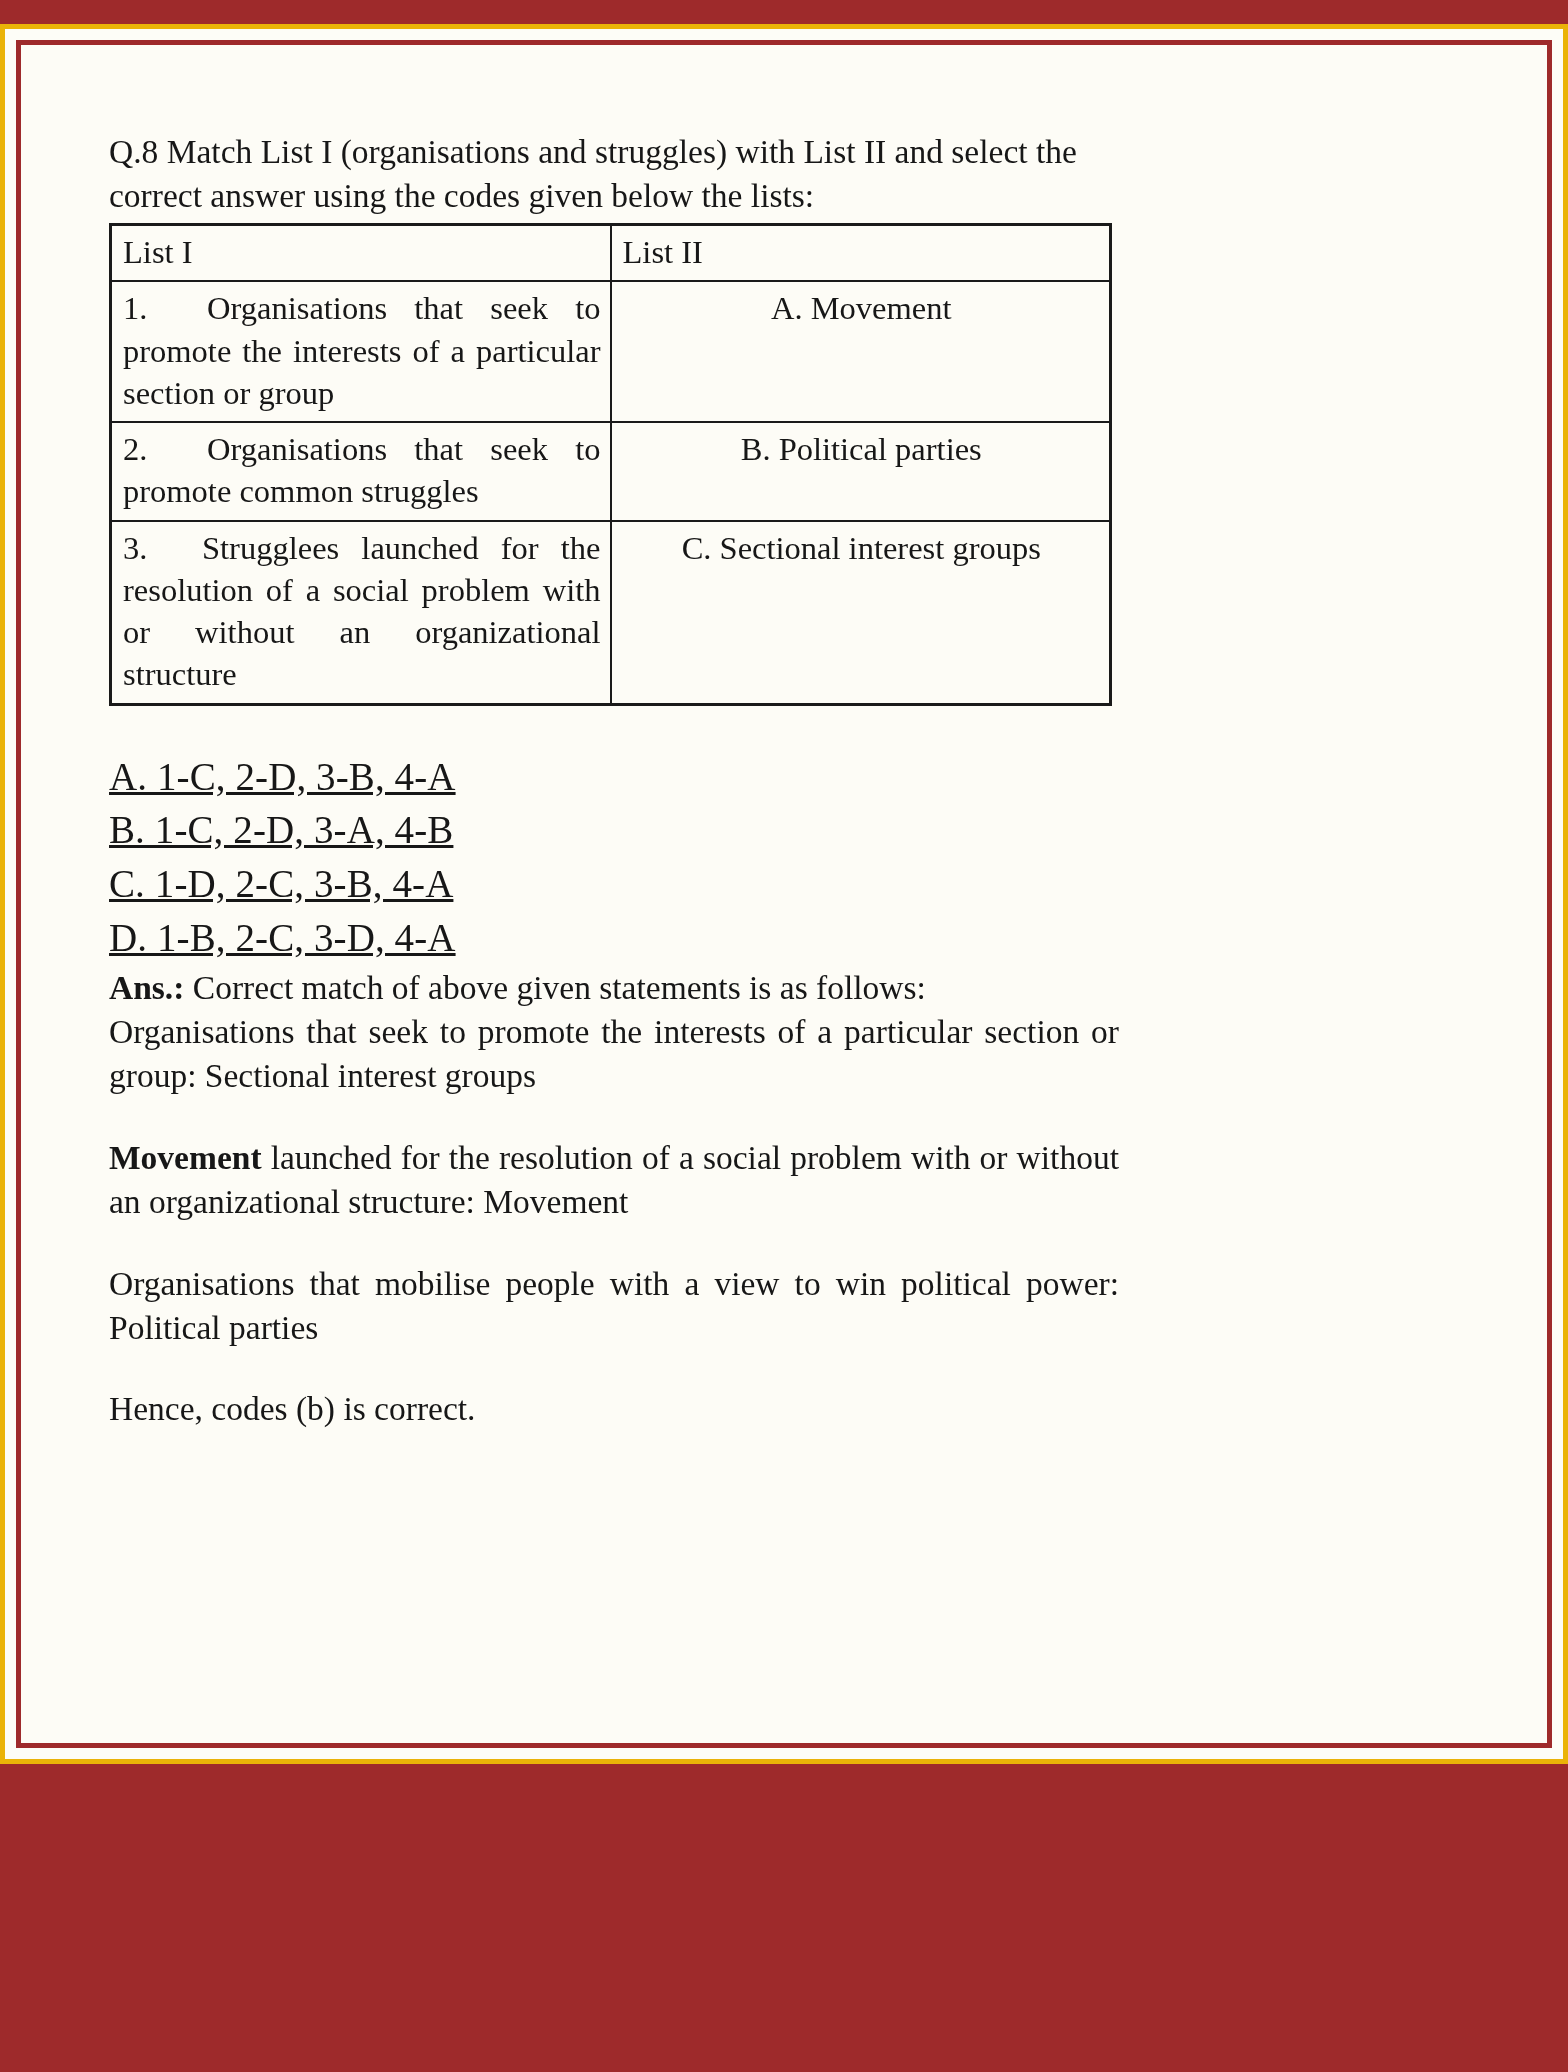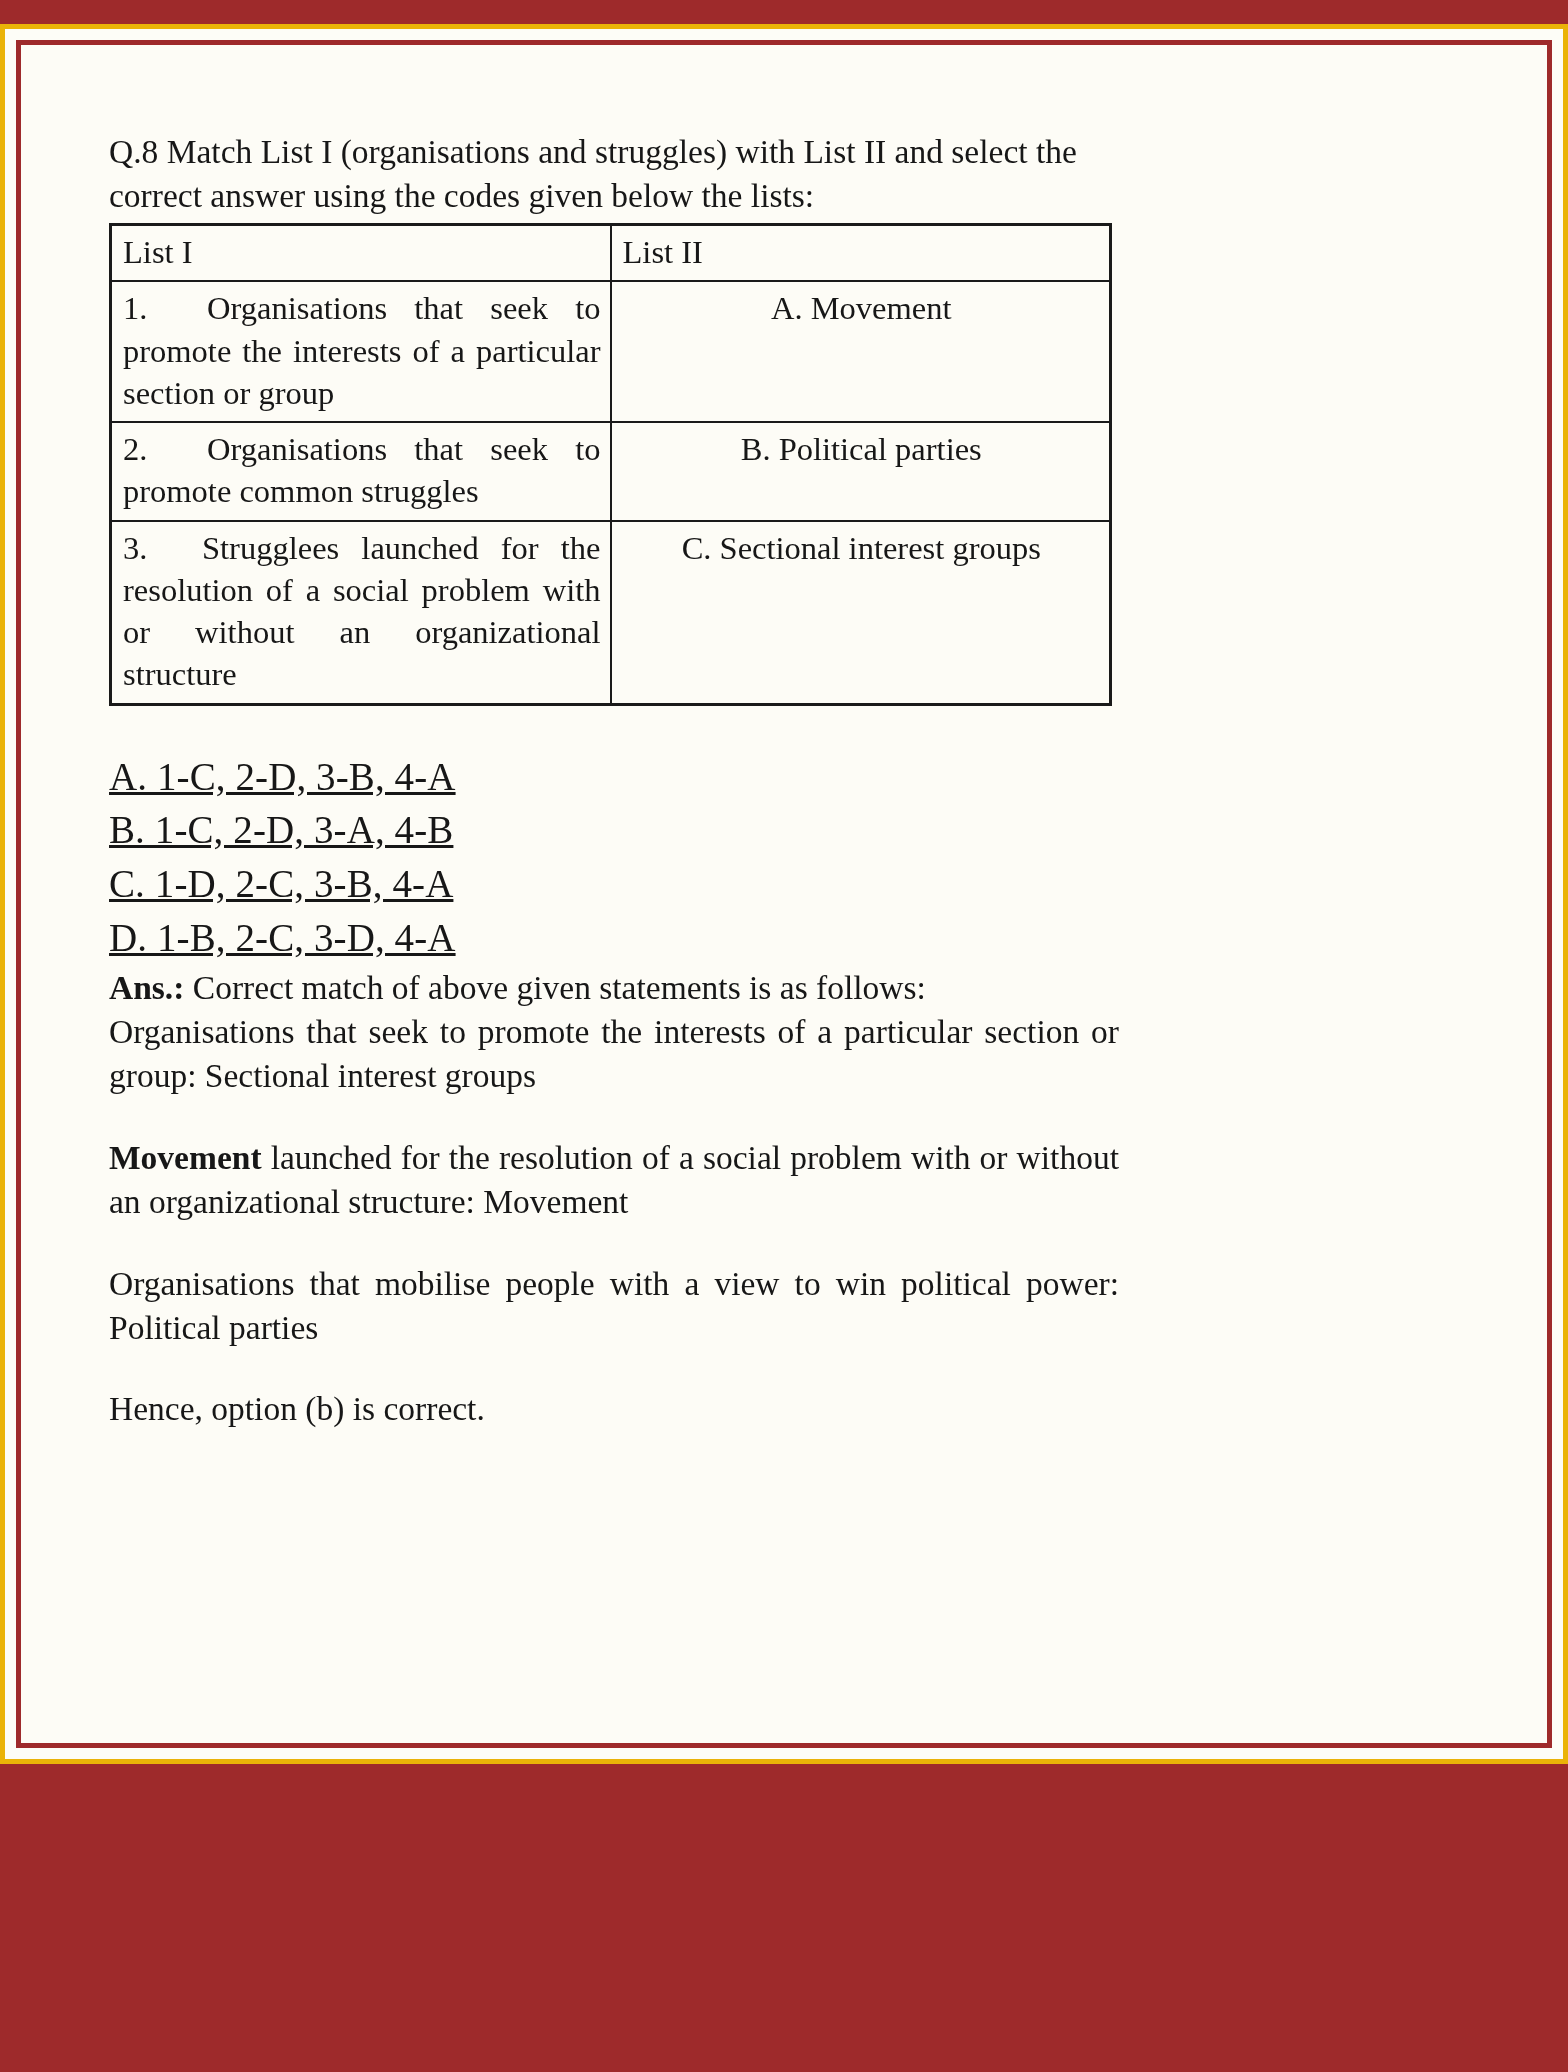--- a/index.html
+++ b/index.html
@@ -179,17 +179,17 @@
       <div class="para">
         <span class="bold">Movement</span><span> launched for the resolution of a social problem with or without an organizational structure: Movement</span>
       </div>
 
       <div class="spacer"></div>
 
       <div class="para">Organisations that mobilise people with a view to win political power: Political parties</div>
 
       <div class="spacer"></div>
 
-      <div class="para">Hence, option (b) is correct.</div>
+      <div class="para">Hence, codes (b) is correct.</div>
 
     </div>
   </div>
 </div>
 
 </body></html>

